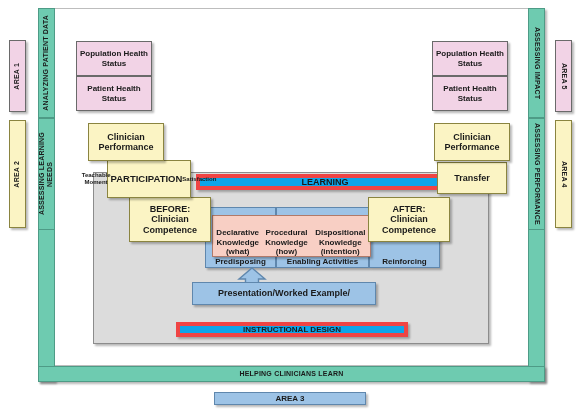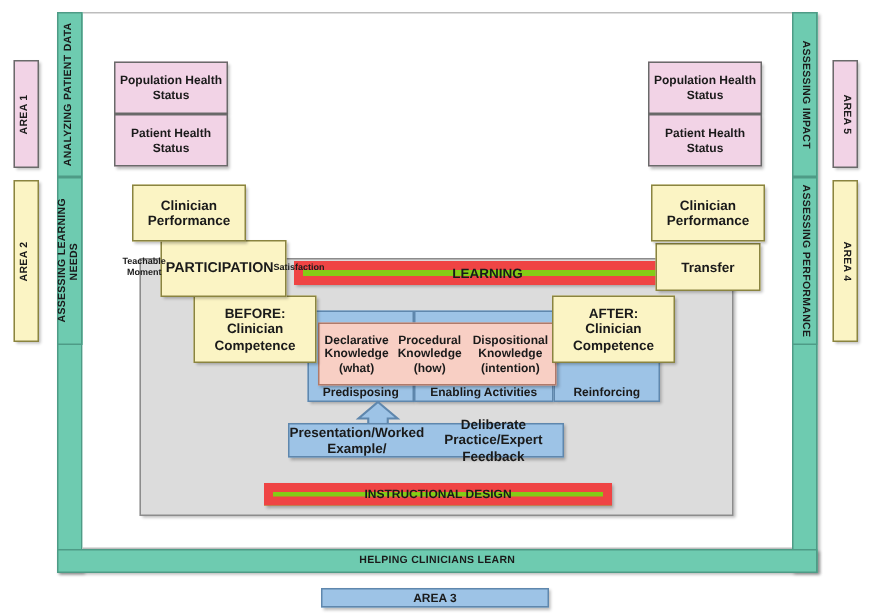--- a/index.html
+++ b/index.html
@@ -11,21 +11,21 @@
   .bx{border:1px solid #555;display:flex;align-items:center;justify-content:center;
       text-align:center;line-height:1.15;}
   .shadow{box-shadow:1.5px 1.5px 2px rgba(0,0,0,.28);}
 
   
   .green {background:#6ecbb0;border:1px solid #4e9b86;}
   .pink  {background:#f2d3e6;border:1px solid #6a6a6a;}
   .cream {background:#fbf4c4;border:1px solid #8a8440;}
   .blue  {background:#9dc3e6;border:1px solid #5f87ad;}
   .salmon{background:#f8cfc4;border:1px solid #b07a6a;}
-  .white {background:#84cc16;border:6px solid #ef4444;}
+  .white {background:#0ea5e9;border:4px solid #ef4444;}
   .grey  {background:#dcdcdc;border:1px solid #8c8c8c;}
 
   .vert{writing-mode:vertical-rl;}
   .vert.up{transform:rotate(180deg);}
 
   .t7{font-size:7px;font-weight:bold;letter-spacing:.2px;}
   .t8{font-size:8px;font-weight:bold;}
   .t9{font-size:9px;font-weight:bold;}
   .t10{font-size:9.5px;font-weight:bold;}
   .t6{font-size:6px;font-weight:bold;}
@@ -97,21 +97,21 @@
 <div class="abs blue shadow bx" style="left:205px;top:207px;width:71px;height:61px;align-items:flex-end;padding-bottom:1px;">
   <span class="t8">Predisposing</span>
 </div>
 <div class="abs blue shadow bx" style="left:276px;top:207px;width:93px;height:61px;align-items:flex-end;padding-bottom:1px;">
   <span class="t8">Enabling Activities</span>
 </div>
 <div class="abs blue shadow bx" style="left:369px;top:207px;width:71px;height:61px;align-items:flex-end;padding-bottom:1px;">
   <span class="t8">Reinforcing</span>
 </div>
 
-<div class="abs salmon shadow bx stack" style="left:212px;top:215px;width:159px;height:42px;justify-content:center;">
+<div class="abs salmon shadow bx stack" style="left:212px;top:215px;width:159px;height:42px;justify-content:center;align-items:flex-end;">
   <span class="t8">Declarative Knowledge (what)</span>
   <span class="t8">Procedural Knowledge (how)</span>
   <span class="t8">Dispositional Knowledge (intention)</span>
 </div>
 
 <div class="abs cream shadow bx" style="left:129px;top:197px;width:82px;height:45px;padding:0 18px;">
   <span class="t9">BEFORE: Clinician Competence</span>
 </div>
 <div class="abs cream shadow bx" style="left:368px;top:197px;width:82px;height:45px;padding:0 5px;">
   <span class="t9">AFTER: Clinician Competence</span>
@@ -133,21 +133,20 @@
 <div class="abs cream shadow bx" style="left:434px;top:123px;width:76px;height:38px;padding:0 3px;">
   <span class="t9">Clinician Performance</span>
 </div>
 
 <svg class="arrow" style="left:237px;top:267px;" width="30" height="22" viewBox="0 0 30 22">
   <polygon points="15,1 28,12 21.5,12 21.5,21 8.5,21 8.5,12 2,12" fill="#9dc3e6" stroke="#5f87ad" stroke-width="1.4"></polygon>
 </svg>
 
 <div class="abs blue shadow bx stack" style="left:192px;top:282px;width:184px;height:23px;justify-content:center;">
   <span class="t9">Presentation/Worked Example/</span>
-  <span class="t9">Deliberate Practice/Expert Feedback</span>
 </div>
 
 <div class="abs white shadow bx" style="left:176px;top:322px;width:232px;height:15px;">
   <span class="t8">INSTRUCTIONAL DESIGN</span>
 </div>
 
 <div class="abs blue shadow bx" style="left:214px;top:392px;width:152px;height:13px;">
   <span class="t8">AREA 3</span>
 </div>
 

